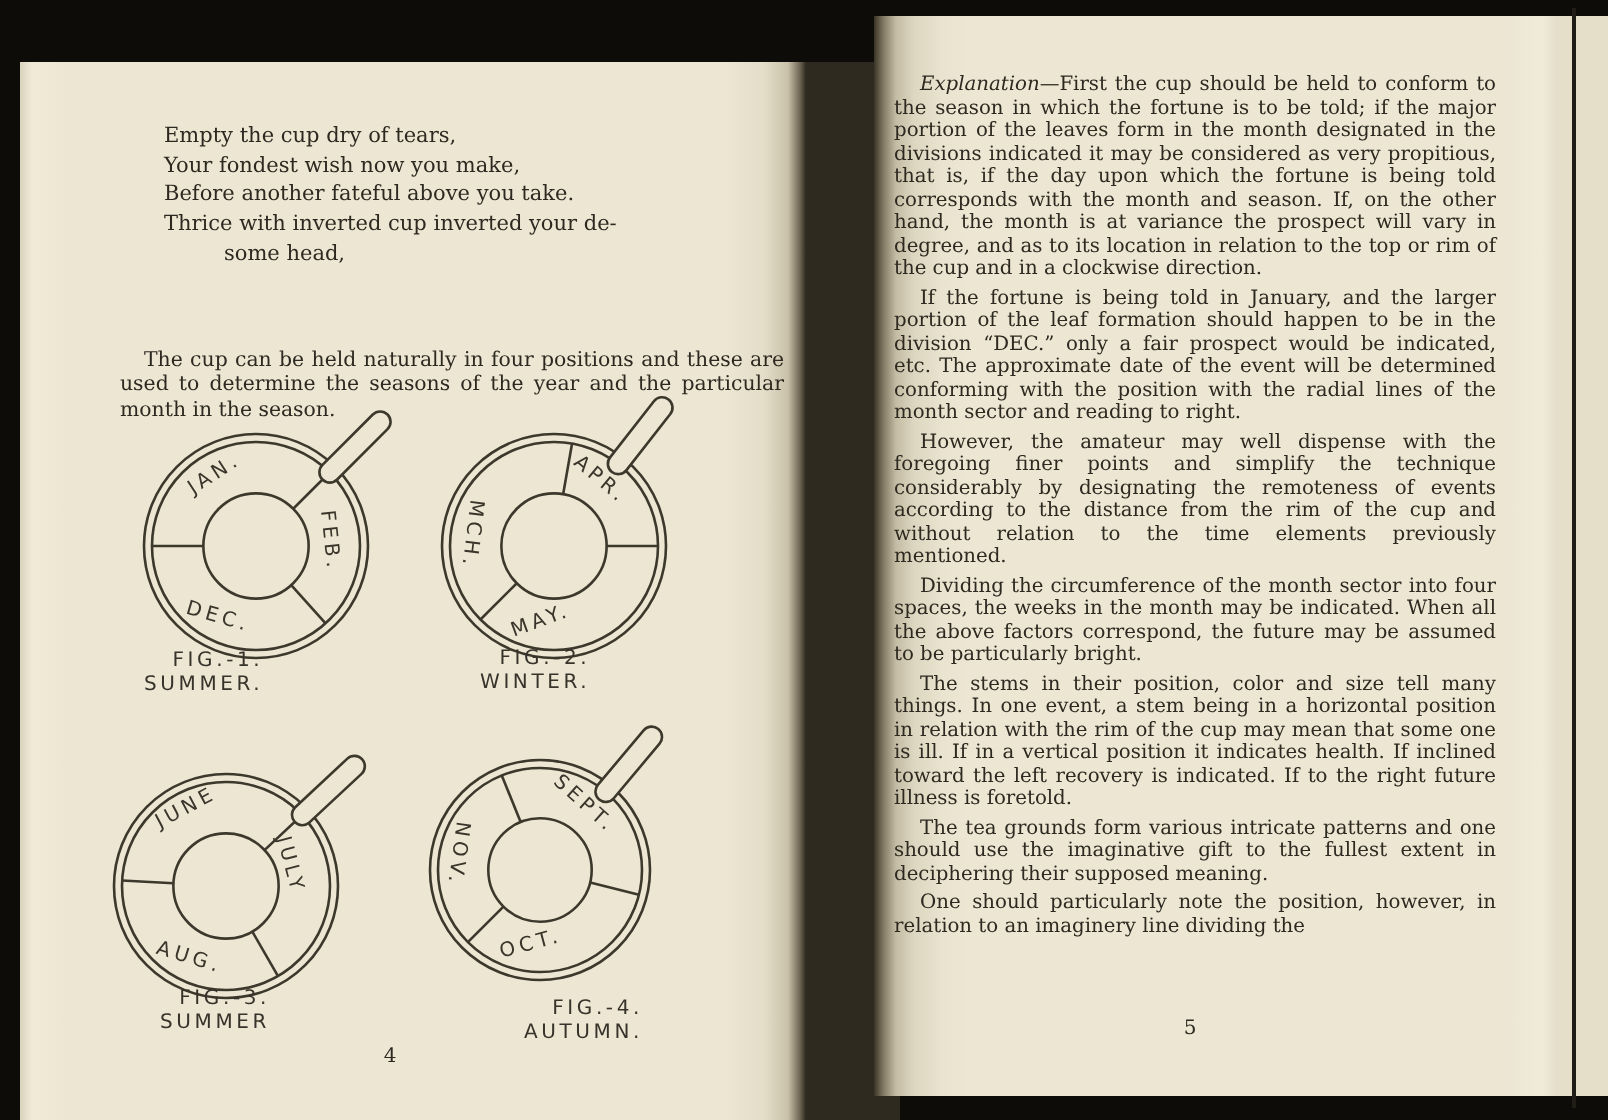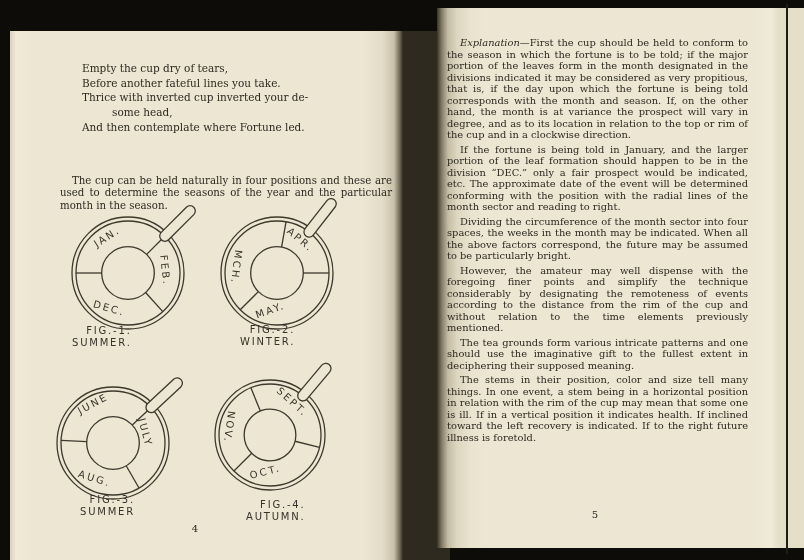--- a/index.html
+++ b/index.html
@@ -44,24 +44,24 @@
   svg{overflow:visible;}
 </style>
 </head>
 <body>
 
 <div class="scan">
 
   <div class="page page-left">
     <div class="poem">
         <div class="poem-line">Empty the cup dry of tears,</div>
-        <div class="poem-line">Before another fateful lines you take.</div>
+        <div class="poem-line">Your fondest wish now you make,</div>
+        <div class="poem-line">Before another fateful above you take.</div>
         <div class="poem-line">Thrice with inverted cup inverted your de-</div>
         <div class="poem-line cont">some head,</div>
-        <div class="poem-line">And then contemplate where Fortune led.</div>
       </div>
     <p class="intro">The cup can be held naturally in four positions and these are used to determine the seasons of the year and the particular month in the season.</p>
 
     <div class="fig-host" style="left:18px;top:142px"><svg width="200" height="200" viewBox="0 0 200 200">
           <circle cx="100" cy="100" r="56" fill="none" stroke="#3d382c" stroke-width="1.3"></circle>
           <circle cx="100" cy="100" r="52" fill="none" stroke="#3d382c" stroke-width="1.3"></circle>
           <circle cx="100" cy="100" r="26.32" fill="none" stroke="#3d382c" stroke-width="1.3"></circle>
           <line x1="73.68" y1="100" x2="48" y2="100" stroke="#3d382c" stroke-width="1.3"></line>
           <line x1="118.61105048082993" y1="81.38894951917007" x2="136.76955262170048" y2="63.23044737829953" stroke="#3d382c" stroke-width="1.3"></line>
           <line x1="117.61151755936515" y1="119.55957180656502" x2="134.79479153066063" y2="138.64353092482452" stroke="#3d382c" stroke-width="1.3"></line>
@@ -120,34 +120,35 @@
       <div class="l2">SUMMER.</div>
     </div>
     <div class="fig-cap" style="left:230px;top:293px">
       <div class="l1">FIG.-2.</div>
       <div class="l2">WINTER.</div>
     </div>
     <div class="fig-cap" style="left:70px;top:463px">
       <div class="l1">FIG.-3.</div>
       <div class="l2">SUMMER</div>
     </div>
-    <div class="fig-cap" style="left:236px;top:468px">
+    <div class="fig-cap" style="left:252px;top:468px">
       <div class="l1">FIG.-4.</div>
       <div class="l2">AUTUMN.</div>
     </div>
 
     <div class="pagenum" style="left:165px;top:492px">4</div>
   </div>
 
   <div class="page page-right">
     <div class="rp-text">
         <p><i>Explanation</i>—First the cup should be held to conform to the season in which the fortune is to be told; if the major portion of the leaves form in the month designated in the divisions indicated it may be considered as very propitious, that is, if the day upon which the fortune is being told corresponds with the month and season. If, on the other hand, the month is at variance the prospect will vary in degree, and as to its location in relation to the top or rim of the cup and in a clockwise direction.</p>
         <p>If the fortune is being told in January, and the larger portion of the leaf formation should happen to be in the division “DEC.” only a fair prospect would be indicated, etc. The approximate date of the event will be determined conforming with the position with the radial lines of the month sector and reading to right.</p>
+        <p>However, the amateur may well dispense with the foregoing finer points and simplify the technique considerably by designating the remoteness of events according to the distance from the rim of the cup and without relation to the time elements previously mentioned.</p>
         <p>Dividing the circumference of the month sector into four spaces, the weeks in the month may be indicated. When all the above factors correspond, the future may be assumed to be particularly bright.</p>
-        <p>However, the amateur may well dispense with the foregoing finer points and simplify the technique considerably by designating the remoteness of events according to the distance from the rim of the cup and without relation to the time elements previously mentioned.</p>
+        <p>The stems in their position, color and size tell many things. In one event, a stem being in a horizontal position in relation with the rim of the cup may mean that some one is ill. If in a vertical position it indicates health. If inclined toward the left recovery is indicated. If to the right future illness is foretold.</p>
         <p>The tea grounds form various intricate patterns and one should use the imaginative gift to the fullest extent in deciphering their supposed meaning.</p>
-        <p>The stems in their position, color and size tell many things. In one event, a stem being in a horizontal position in relation with the rim of the cup may mean that some one is ill. If in a vertical position it indicates health. If inclined toward the left recovery is indicated. If to the right future illness is foretold.</p>
+        <p>One should particularly note the position, however, in relation to an imaginery line dividing the</p>
       </div>
     <div class="pagenum" style="left:138px;top:501px">5</div>
   </div>
 
   <div class="crease"></div>
 </div>
 
 </body></html>

